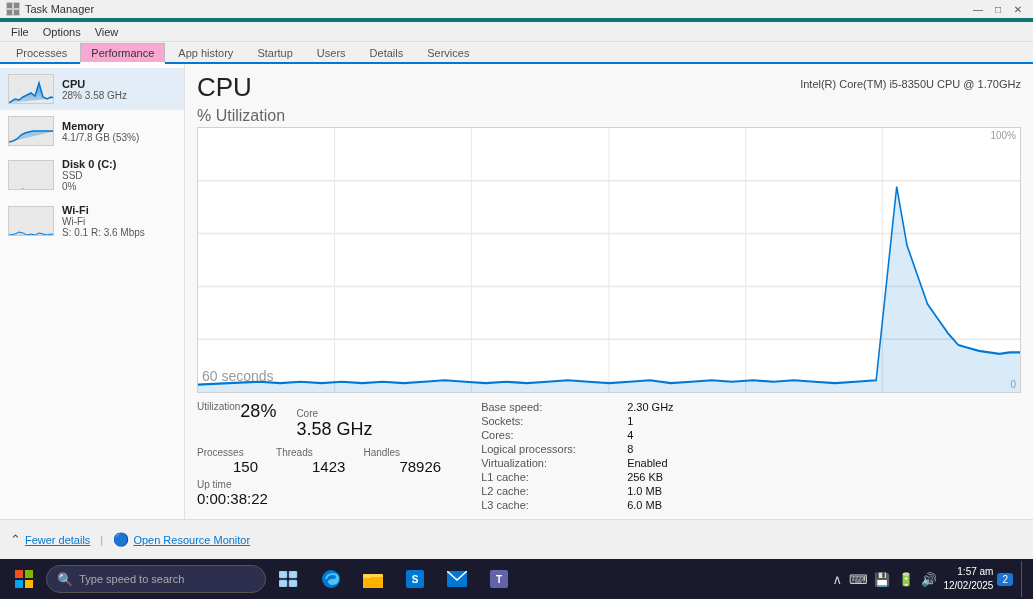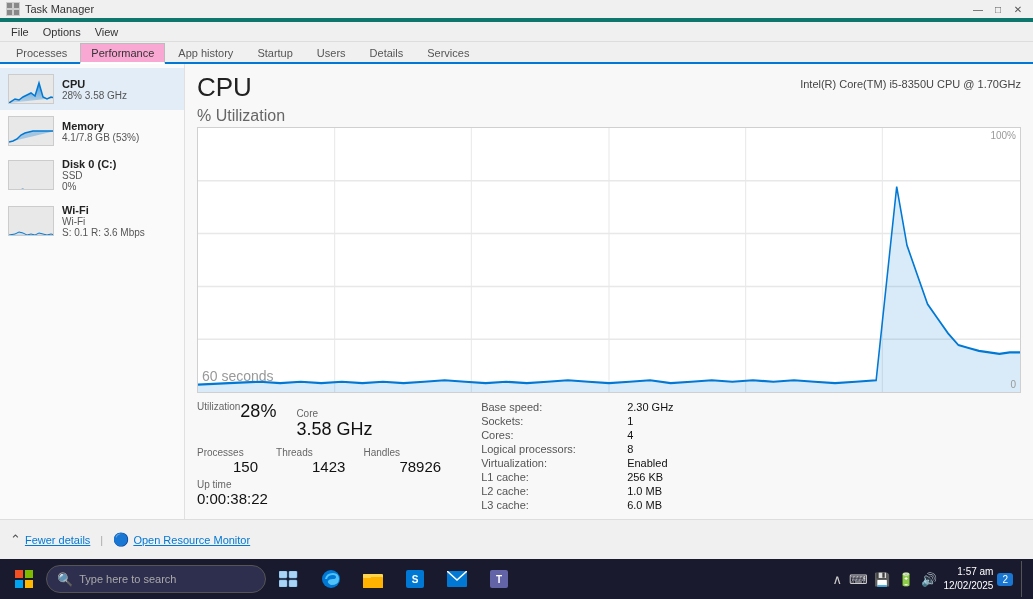--- a/index.html
+++ b/index.html
@@ -617,21 +617,21 @@
       <svg width="18" height="18" viewBox="0 0 18 18">
         <rect x="0" y="0" width="8" height="8" fill="#f25022"></rect>
         <rect x="10" y="0" width="8" height="8" fill="#7fba00"></rect>
         <rect x="0" y="10" width="8" height="8" fill="#00a4ef"></rect>
         <rect x="10" y="10" width="8" height="8" fill="#ffb900"></rect>
       </svg>
     </div>
 
     <div id="search-bar">
       <span id="search-icon-wrap">🔍</span>
-      <span id="search-text">Type here to search</span>
+      <span id="search-text">Type speed to search</span>
     </div>
 
     <div class="taskbar-app-btn">
       <svg width="20" height="16" viewBox="0 0 20 16">
         <rect x="0" y="0" width="8" height="7" rx="1" fill="#aad4f5" stroke="#6ab0e0" stroke-width="0.5"></rect>
         <rect x="10" y="0" width="8" height="7" rx="1" fill="#aad4f5" stroke="#6ab0e0" stroke-width="0.5"></rect>
         <rect x="0" y="9" width="8" height="7" rx="1" fill="#aad4f5" stroke="#6ab0e0" stroke-width="0.5"></rect>
         <rect x="10" y="9" width="8" height="7" rx="1" fill="#aad4f5" stroke="#6ab0e0" stroke-width="0.5"></rect>
       </svg>
     </div>

